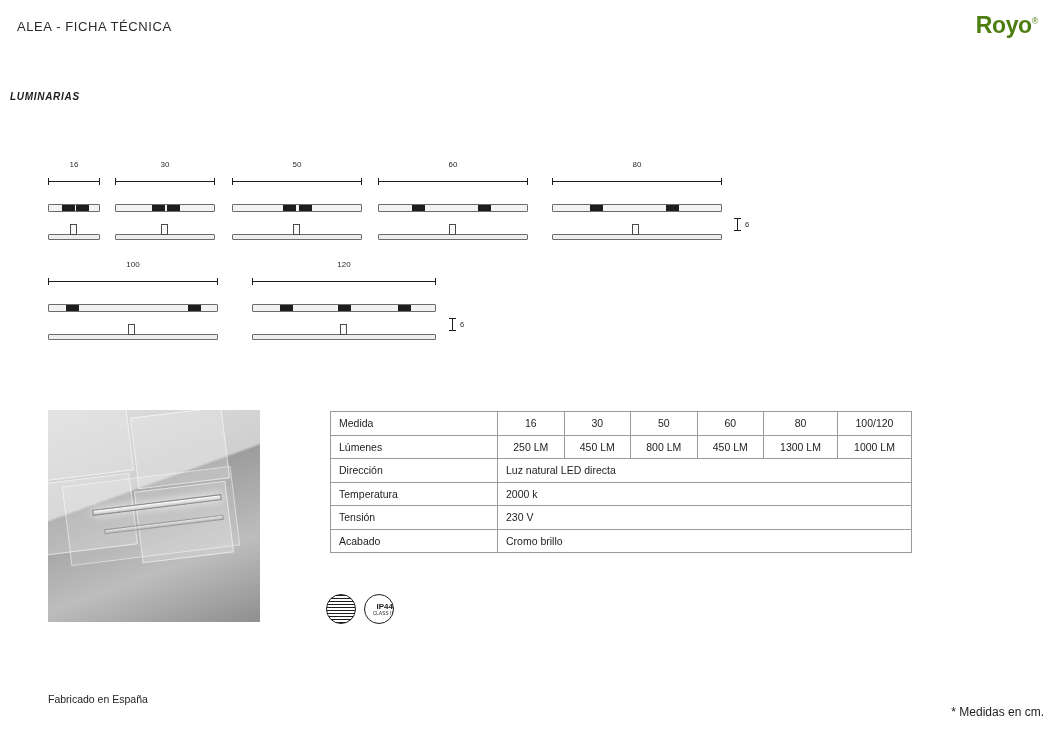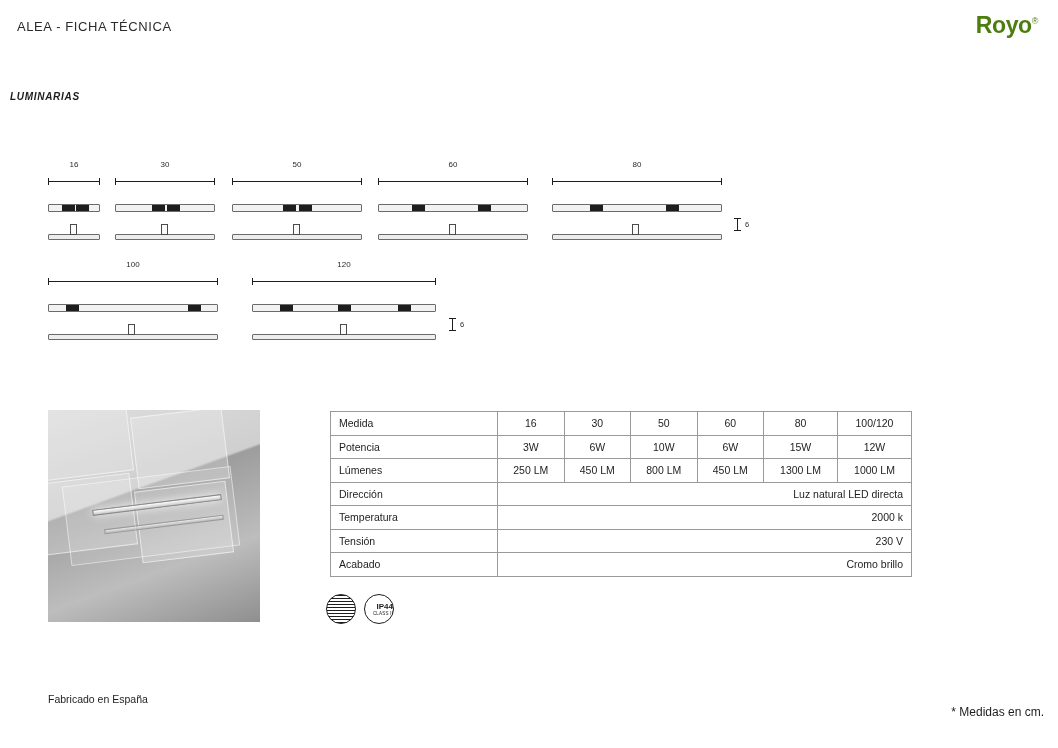--- a/index.html
+++ b/index.html
@@ -220,21 +220,21 @@
     color: #1d1d1b;
   }
   .spec-table td {
     border: 1px solid #9a9a9a;
     height: 22.5px;
     padding: 0 8px;
     vertical-align: middle;
   }
   .spec-table td.label { width: 150px; }
   .spec-table td.val { text-align: center; }
-  .spec-table td.val-left { text-align: right; }
+  .spec-table td.val-left { text-align: left; }
 
   
   .badges {
     position: absolute;
     left: 326px;
     top: 594px;
     display: flex;
     gap: 8px;
     align-items: center;
   }
@@ -388,29 +388,20 @@
     <tr>
       <td class="label">Medida</td>
       <td class="val">16</td>
       <td class="val">30</td>
       <td class="val">50</td>
       <td class="val">60</td>
       <td class="val">80</td>
       <td class="val">100/120</td>
     </tr>
     <tr>
-      <td class="label">Potencia</td>
-      <td class="val">3W</td>
-      <td class="val">6W</td>
-      <td class="val">10W</td>
-      <td class="val">6W</td>
-      <td class="val">15W</td>
-      <td class="val">12W</td>
-    </tr>
-    <tr>
       <td class="label">Lúmenes</td>
       <td class="val">250 LM</td>
       <td class="val">450 LM</td>
       <td class="val">800 LM</td>
       <td class="val">450 LM</td>
       <td class="val">1300 LM</td>
       <td class="val">1000 LM</td>
     </tr>
     <tr>
       <td class="label">Dirección</td>

